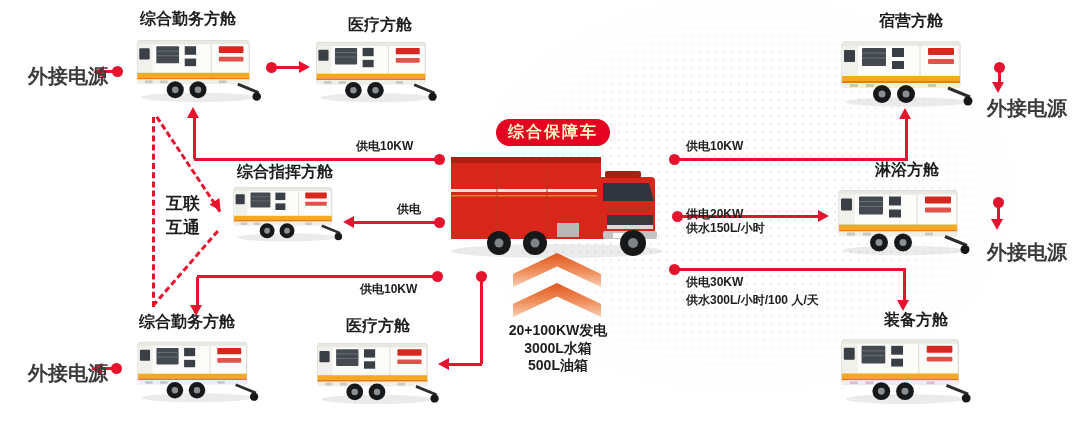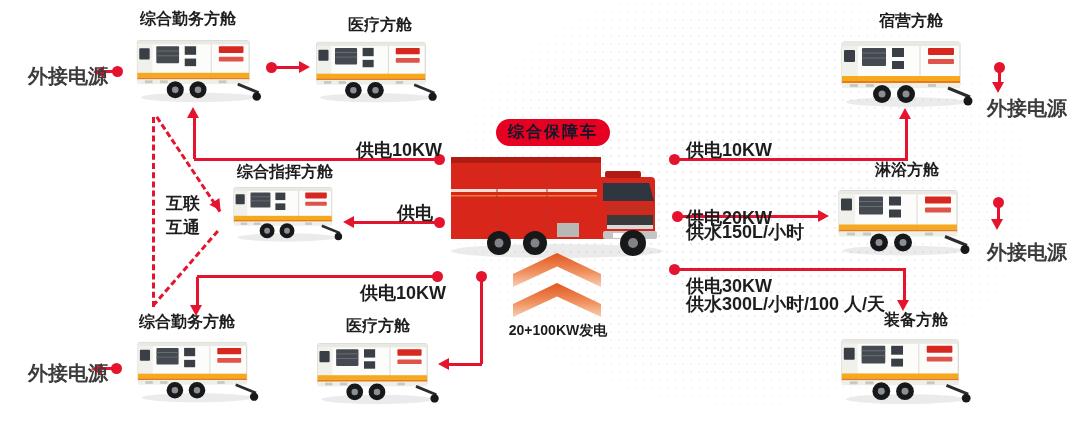--- a/index.html
+++ b/index.html
@@ -18,25 +18,25 @@
   .dot{position:absolute;width:11px;height:11px;border-radius:50%;background:var(--red);z-index:2;}
   .arr{position:absolute;width:0;height:0;z-index:2;}
   .arr-up{border-left:6px solid transparent;border-right:6px solid transparent;border-bottom:11px solid var(--red);}
   .arr-down{border-left:6px solid transparent;border-right:6px solid transparent;border-top:11px solid var(--red);}
   .arr-left{border-top:6px solid transparent;border-bottom:6px solid transparent;border-right:11px solid var(--red);}
   .arr-right{border-top:6px solid transparent;border-bottom:6px solid transparent;border-left:11px solid var(--red);}
   .dash-v{position:absolute;width:0;border-left:3px dashed var(--red);z-index:1;}
   .dash-d{position:absolute;height:0;border-top:3px dashed var(--red);transform-origin:0 0;z-index:1;}
   
   .title{position:absolute;width:150px;text-align:center;font-size:16px;font-weight:bold;color:var(--ink);z-index:4;white-space:nowrap;}
-  .lbl{position:absolute;font-size:18px;font-weight:bold;color:var(--ink);z-index:4;white-space:nowrap;}
+  .lbl{position:absolute;font-size:12px;font-weight:bold;color:var(--ink);z-index:4;white-space:nowrap;}
   .ep{position:absolute;font-size:20px;font-weight:bold;color:var(--gray);z-index:4;white-space:nowrap;}
   .inter{position:absolute;left:166px;top:192px;font-size:17px;font-weight:bold;color:var(--ink);line-height:24px;z-index:4;}
   .badge{position:absolute;left:496px;top:119px;width:114px;height:27px;background:var(--badge);
-    border-radius:14px;color:#0f172a;font-size:16px;font-weight:bold;letter-spacing:2px;
+    border-radius:14px;color:#fef9c3;font-size:16px;font-weight:bold;letter-spacing:2px;
     display:flex;align-items:center;justify-content:center;z-index:4;white-space:nowrap;}
   .specs{position:absolute;left:478px;top:322px;width:160px;text-align:center;
     font-size:14px;font-weight:bold;color:var(--ink);line-height:17.5px;z-index:4;}
   .chev{position:absolute;width:88px;height:34px;z-index:3;
     clip-path:polygon(50% 0,100% 62%,100% 100%,50% 40%,0 100%,0 62%);
     background:linear-gradient(180deg,#e2571f 0%,#ef8f5c 55%,#f9cdb2 100%);}
   .veh{position:absolute;z-index:3;}
 </style>
 </head>
 <body>
@@ -142,20 +142,22 @@
 
 <div class="badge">综合保障车</div>
 <svg class="veh" style="left:437px;top:143px" width="232" height="118" viewBox="0 0 232 118">
     <use href="#truck-shape"></use>
   </svg>
 
 <div class="chev" style="left:513px;top:253px"></div>
 <div class="chev" style="left:513px;top:283px"></div>
 <div class="specs">
   <div>20+100KW发电</div>
+  <div>3000L水箱</div>
+  <div>500L油箱</div>
 </div>
 
 <div class="dash-v" style="left:152px;top:117px;height:190px"></div>
 <div class="dash-d" style="left:158px;top:116px;width:114px;transform:rotate(56.3deg)"></div>
 <div class="arr arr-right" style="left:212px;top:200px;transform:rotate(56deg)"></div>
 <div class="dash-d" style="left:219px;top:232px;width:99px;transform:rotate(130.9deg)"></div>
 <div class="inter">
   <div>互联</div>
   <div>互通</div>
 </div>

